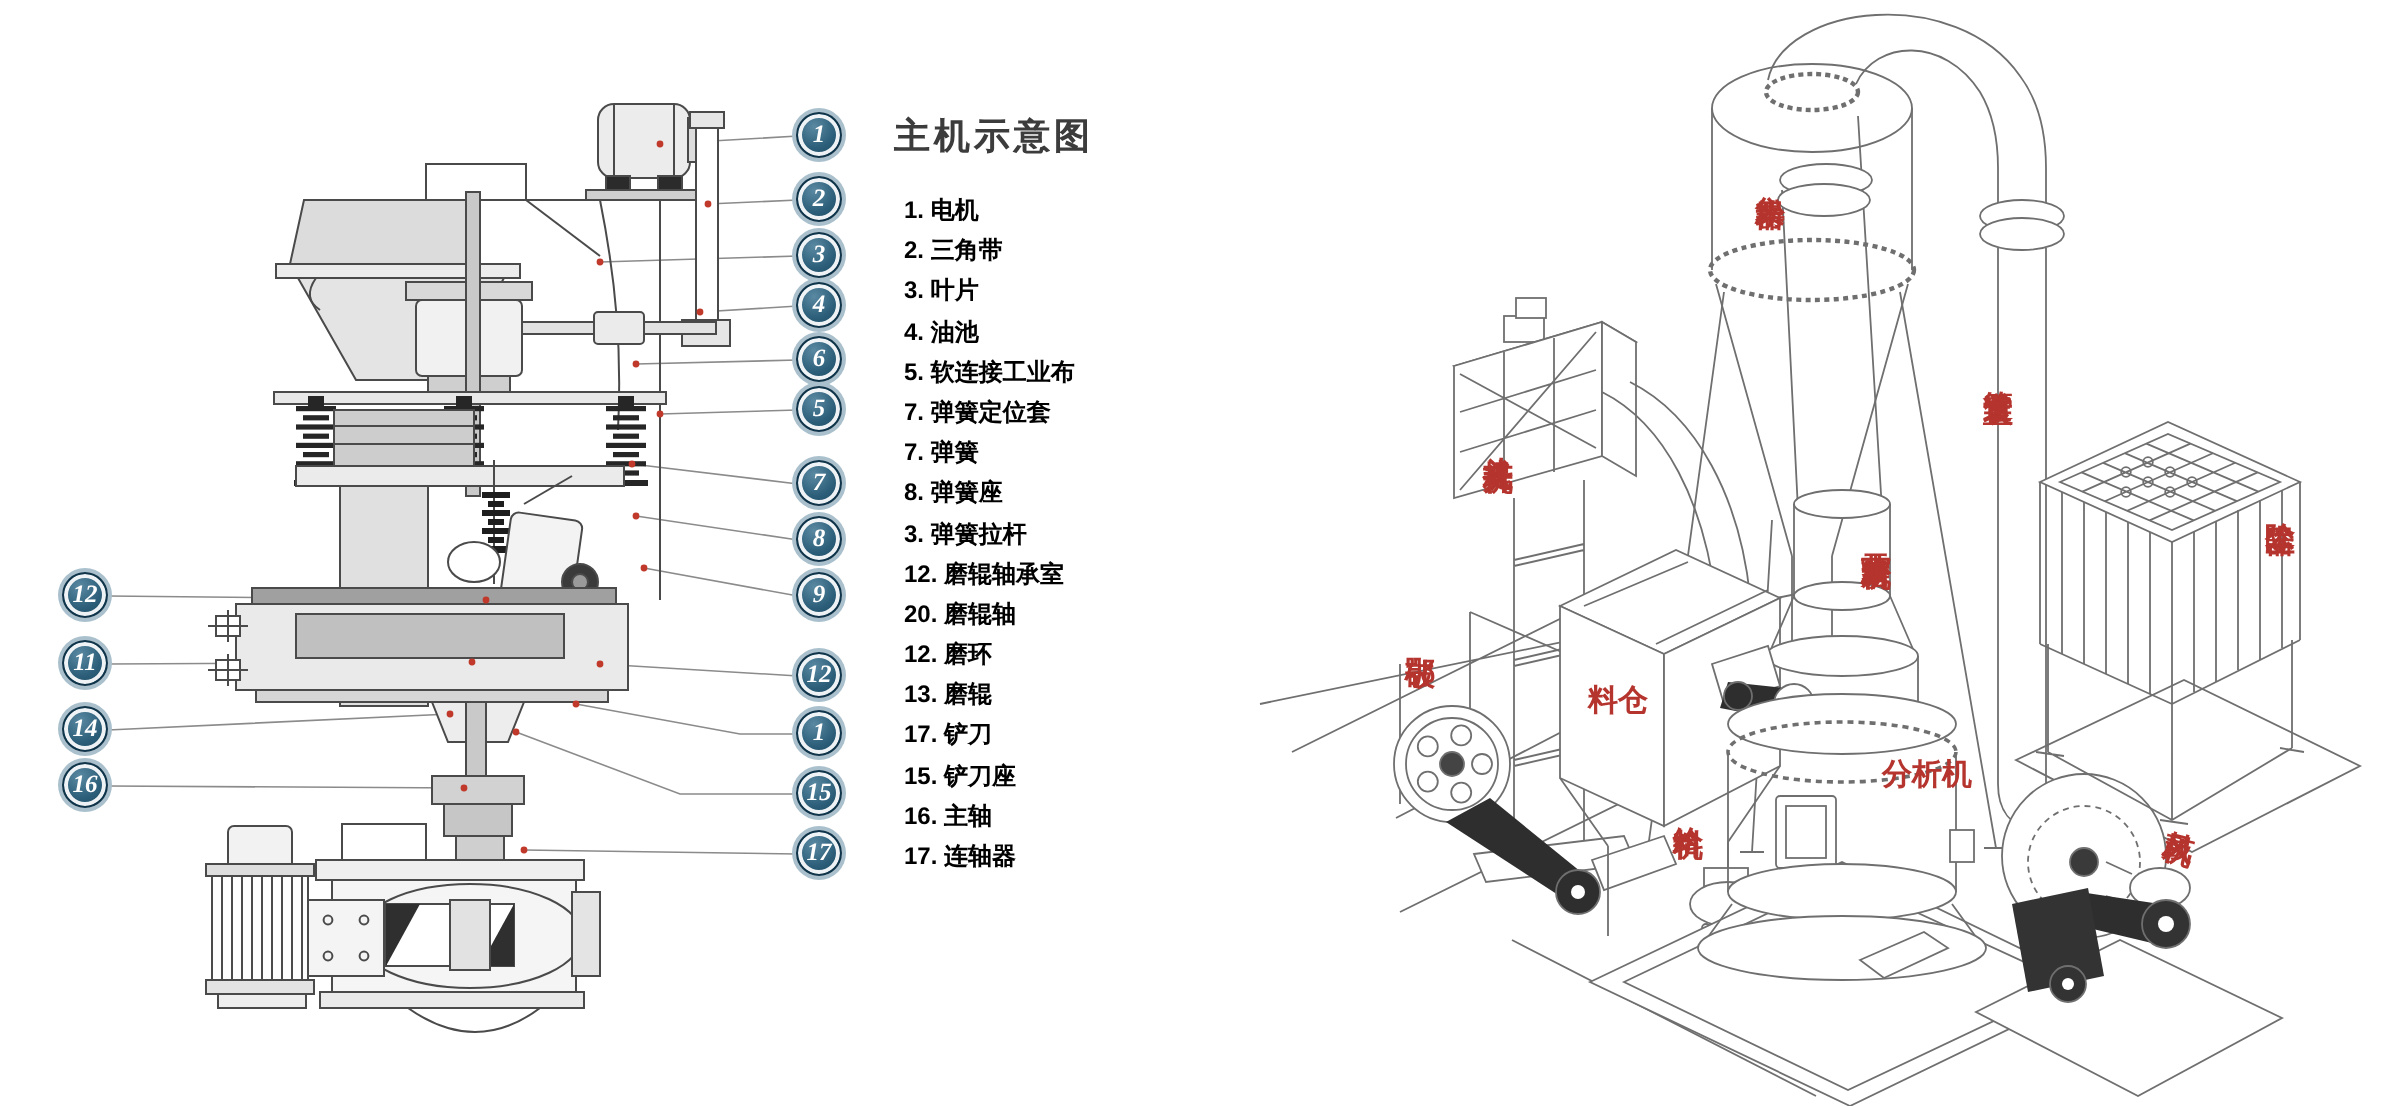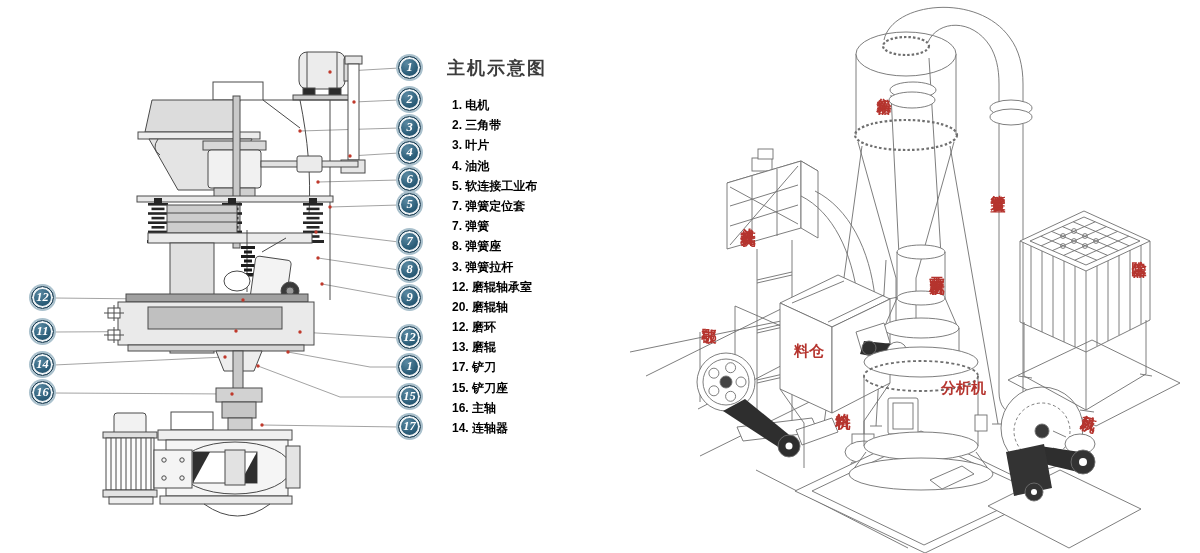--- a/index.html
+++ b/index.html
@@ -369,21 +369,21 @@
     <li>7. 弹簧</li>
     <li>8. 弹簧座</li>
     <li>3. 弹簧拉杆</li>
     <li>12. 磨辊轴承室</li>
     <li>20. 磨辊轴</li>
     <li>12. 磨环</li>
     <li>13. 磨辊</li>
     <li>17. 铲刀</li>
     <li>15. 铲刀座</li>
     <li>16. 主轴</li>
-    <li>14. 连轴器</li>
+    <li>17. 连轴器</li>
   </ul>
 
   <div class="callout" style="left:398px;top:56px">1</div>
   <div class="callout" style="left:398px;top:88px">2</div>
   <div class="callout" style="left:398px;top:116px">3</div>
   <div class="callout" style="left:398px;top:141px">4</div>
   <div class="callout" style="left:398px;top:168px">6</div>
   <div class="callout" style="left:398px;top:193px">5</div>
   <div class="callout" style="left:398px;top:230px">7</div>
   <div class="callout" style="left:398px;top:258px">8</div>

